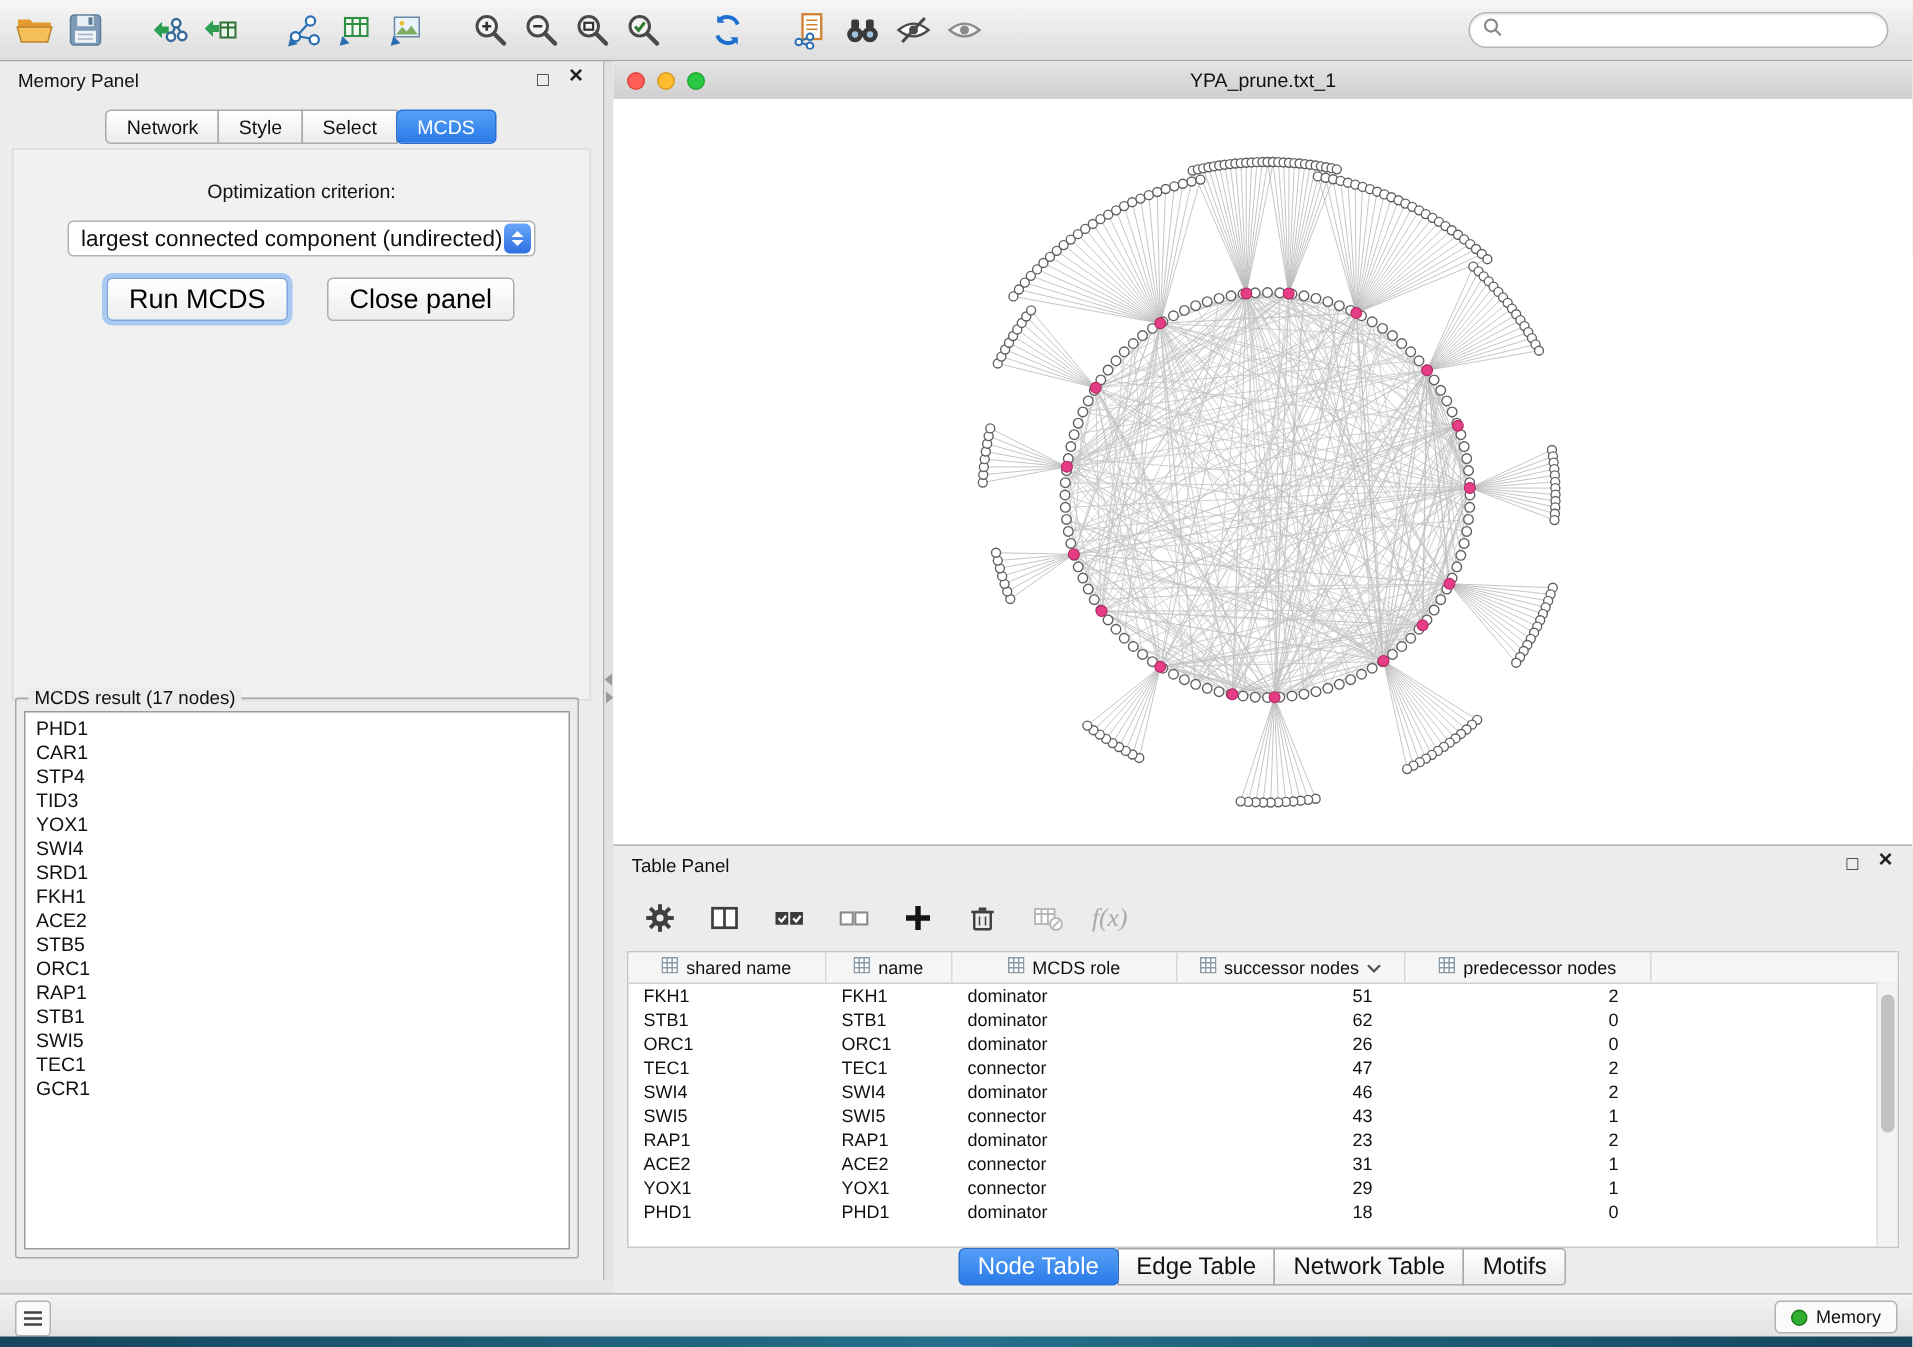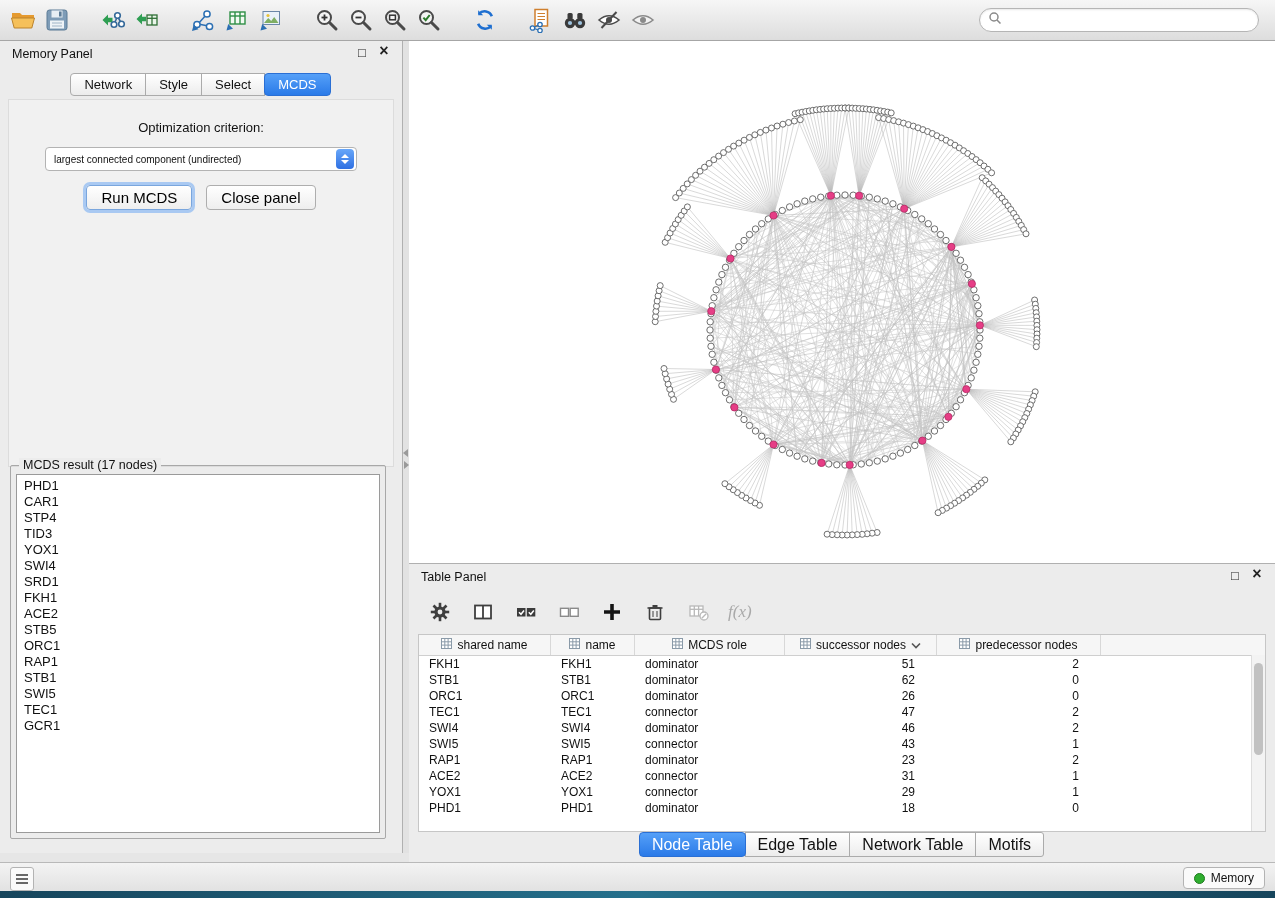--- a/index.html
+++ b/index.html
@@ -16,27 +16,27 @@
   .cpanel{position:absolute;left:0;top:41px;width:403px;height:812px;background:#ececec;border-right:1px solid #b0b0b0;box-sizing:border-box;}
   .panel-title{height:26px;display:flex;align-items:center;font-size:12.5px;padding-left:12px;position:relative;}
   .win-ctl{position:absolute;top:4px;font-size:13px;color:#222;width:16px;text-align:center;cursor:default;}
   .ctabs{position:absolute;left:0;right:0;top:32px;text-align:center;}
   .ctab{display:inline-block;padding:3px 13px;border:1px solid #ababab;background:linear-gradient(#ffffff,#ececec);font-size:13px;margin-left:-1px;position:relative;}
   .ctab:first-child{border-radius:4px 0 0 4px;}
   .ctab.active{background:linear-gradient(#55a0f8,#2a7ae8);color:#fff;border:1px solid #2a6fd4;border-radius:4px;z-index:2;}
   .tabcontent{position:absolute;left:8px;right:8px;top:58px;height:366px;background:#f1f1f1;border:1px solid #dcdcdc;}
   .optlabel{text-align:center;font-size:13px;margin-top:20px;}
   .selectbox{width:312px;height:24px;margin:12px auto 0;background:#fff;border:1px solid #b3b3b3;border-radius:4px;display:flex;align-items:center;position:relative;box-sizing:border-box;}
-  .selectbox .val{flex:1;font-size:10px;padding-left:8px;white-space:nowrap;overflow:hidden;}
+  .selectbox .val{flex:1;font-size:15px;padding-left:8px;white-space:nowrap;overflow:hidden;}
   .stepper{width:18px;height:20px;margin-right:2px;border-radius:4px;background:linear-gradient(#68a7f9,#2e6fe2);display:flex;flex-direction:column;align-items:center;justify-content:center;gap:2px;}
   .stepper i{width:0;height:0;border-left:4px solid transparent;border-right:4px solid transparent;}
   .stepper i.up{border-bottom:4px solid #fff;}
   .stepper i.down{border-top:4px solid #fff;}
   .btnrow{display:flex;justify-content:center;gap:14px;margin-top:14px;}
-  .btn{padding:3px 14px;font-size:15px;border:1px solid #aeaeae;border-radius:4px;background:linear-gradient(#ffffff,#eeeeee);font-family:"Liberation Sans",sans-serif;}
+  .btn{padding:3px 14px;font-size:18px;border:1px solid #aeaeae;border-radius:4px;background:linear-gradient(#ffffff,#eeeeee);font-family:"Liberation Sans",sans-serif;margin-left:12px;}
   .btn.focused{box-shadow:0 0 0 3px #a9c9f2;border-color:#7aa6dd;}
   .mcds-fieldset{position:absolute;left:10px;right:16px;top:424px;height:372px;border:1px solid #a8a8a8;border-radius:2px;}
   .mcds-legend{position:absolute;top:-8px;left:8px;background:#ececec;font-size:12.5px;padding:0 4px;}
   .mcds-list{position:absolute;left:5px;right:5px;top:8px;bottom:5px;background:#fff;border:1px solid #9a9a9a;overflow:hidden;padding:3px 0 0 7px;box-sizing:border-box;}
   .mcds-item{font-size:13px;height:16px;line-height:16px;}
 
   
   .vsplit{position:absolute;left:403px;top:41px;width:6px;height:812px;background:#e2e2e2;}
   .vsplit .tri-l{position:absolute;top:408px;left:0;width:0;height:0;border-top:4px solid transparent;border-bottom:4px solid transparent;border-right:5px solid #9a9a9a;}
   .vsplit .tri-r{position:absolute;top:420px;left:1px;width:0;height:0;border-top:4px solid transparent;border-bottom:4px solid transparent;border-left:5px solid #9a9a9a;}
@@ -291,20 +291,28 @@
         </div>
     </div>
   </div>
 
   <div class="vsplit">
     <span class="tri-l"></span>
     <span class="tri-r"></span>
   </div>
 
   <div class="netwin">
+    <div class="nettitle">
+      <div class="lights">
+        <span class="light red"></span>
+        <span class="light yellow"></span>
+        <span class="light green"></span>
+      </div>
+      <span class="t">YPA_prune.txt_1</span>
+    </div>
     <div class="netcanvas">
       <svg id="graph-svg" width="866" height="497">
           <g>
             <line x1="364.5" y1="149.5" x2="335.0" y2="353.5" stroke="#c6c6c6" stroke-width="0.55"></line>
             <line x1="364.5" y1="149.5" x2="324.9" y2="187.3" stroke="#c6c6c6" stroke-width="0.55"></line>
             <line x1="364.5" y1="149.5" x2="411.7" y2="396.8" stroke="#c6c6c6" stroke-width="0.55"></line>
             <line x1="364.5" y1="149.5" x2="316.5" y2="326.7" stroke="#c6c6c6" stroke-width="0.55"></line>
             <line x1="364.5" y1="149.5" x2="491.4" y2="387.1" stroke="#c6c6c6" stroke-width="0.55"></line>
             <line x1="364.5" y1="149.5" x2="411.7" y2="131.2" stroke="#c6c6c6" stroke-width="0.55"></line>
             <line x1="364.5" y1="149.5" x2="519.3" y2="157.7" stroke="#c6c6c6" stroke-width="0.55"></line>

